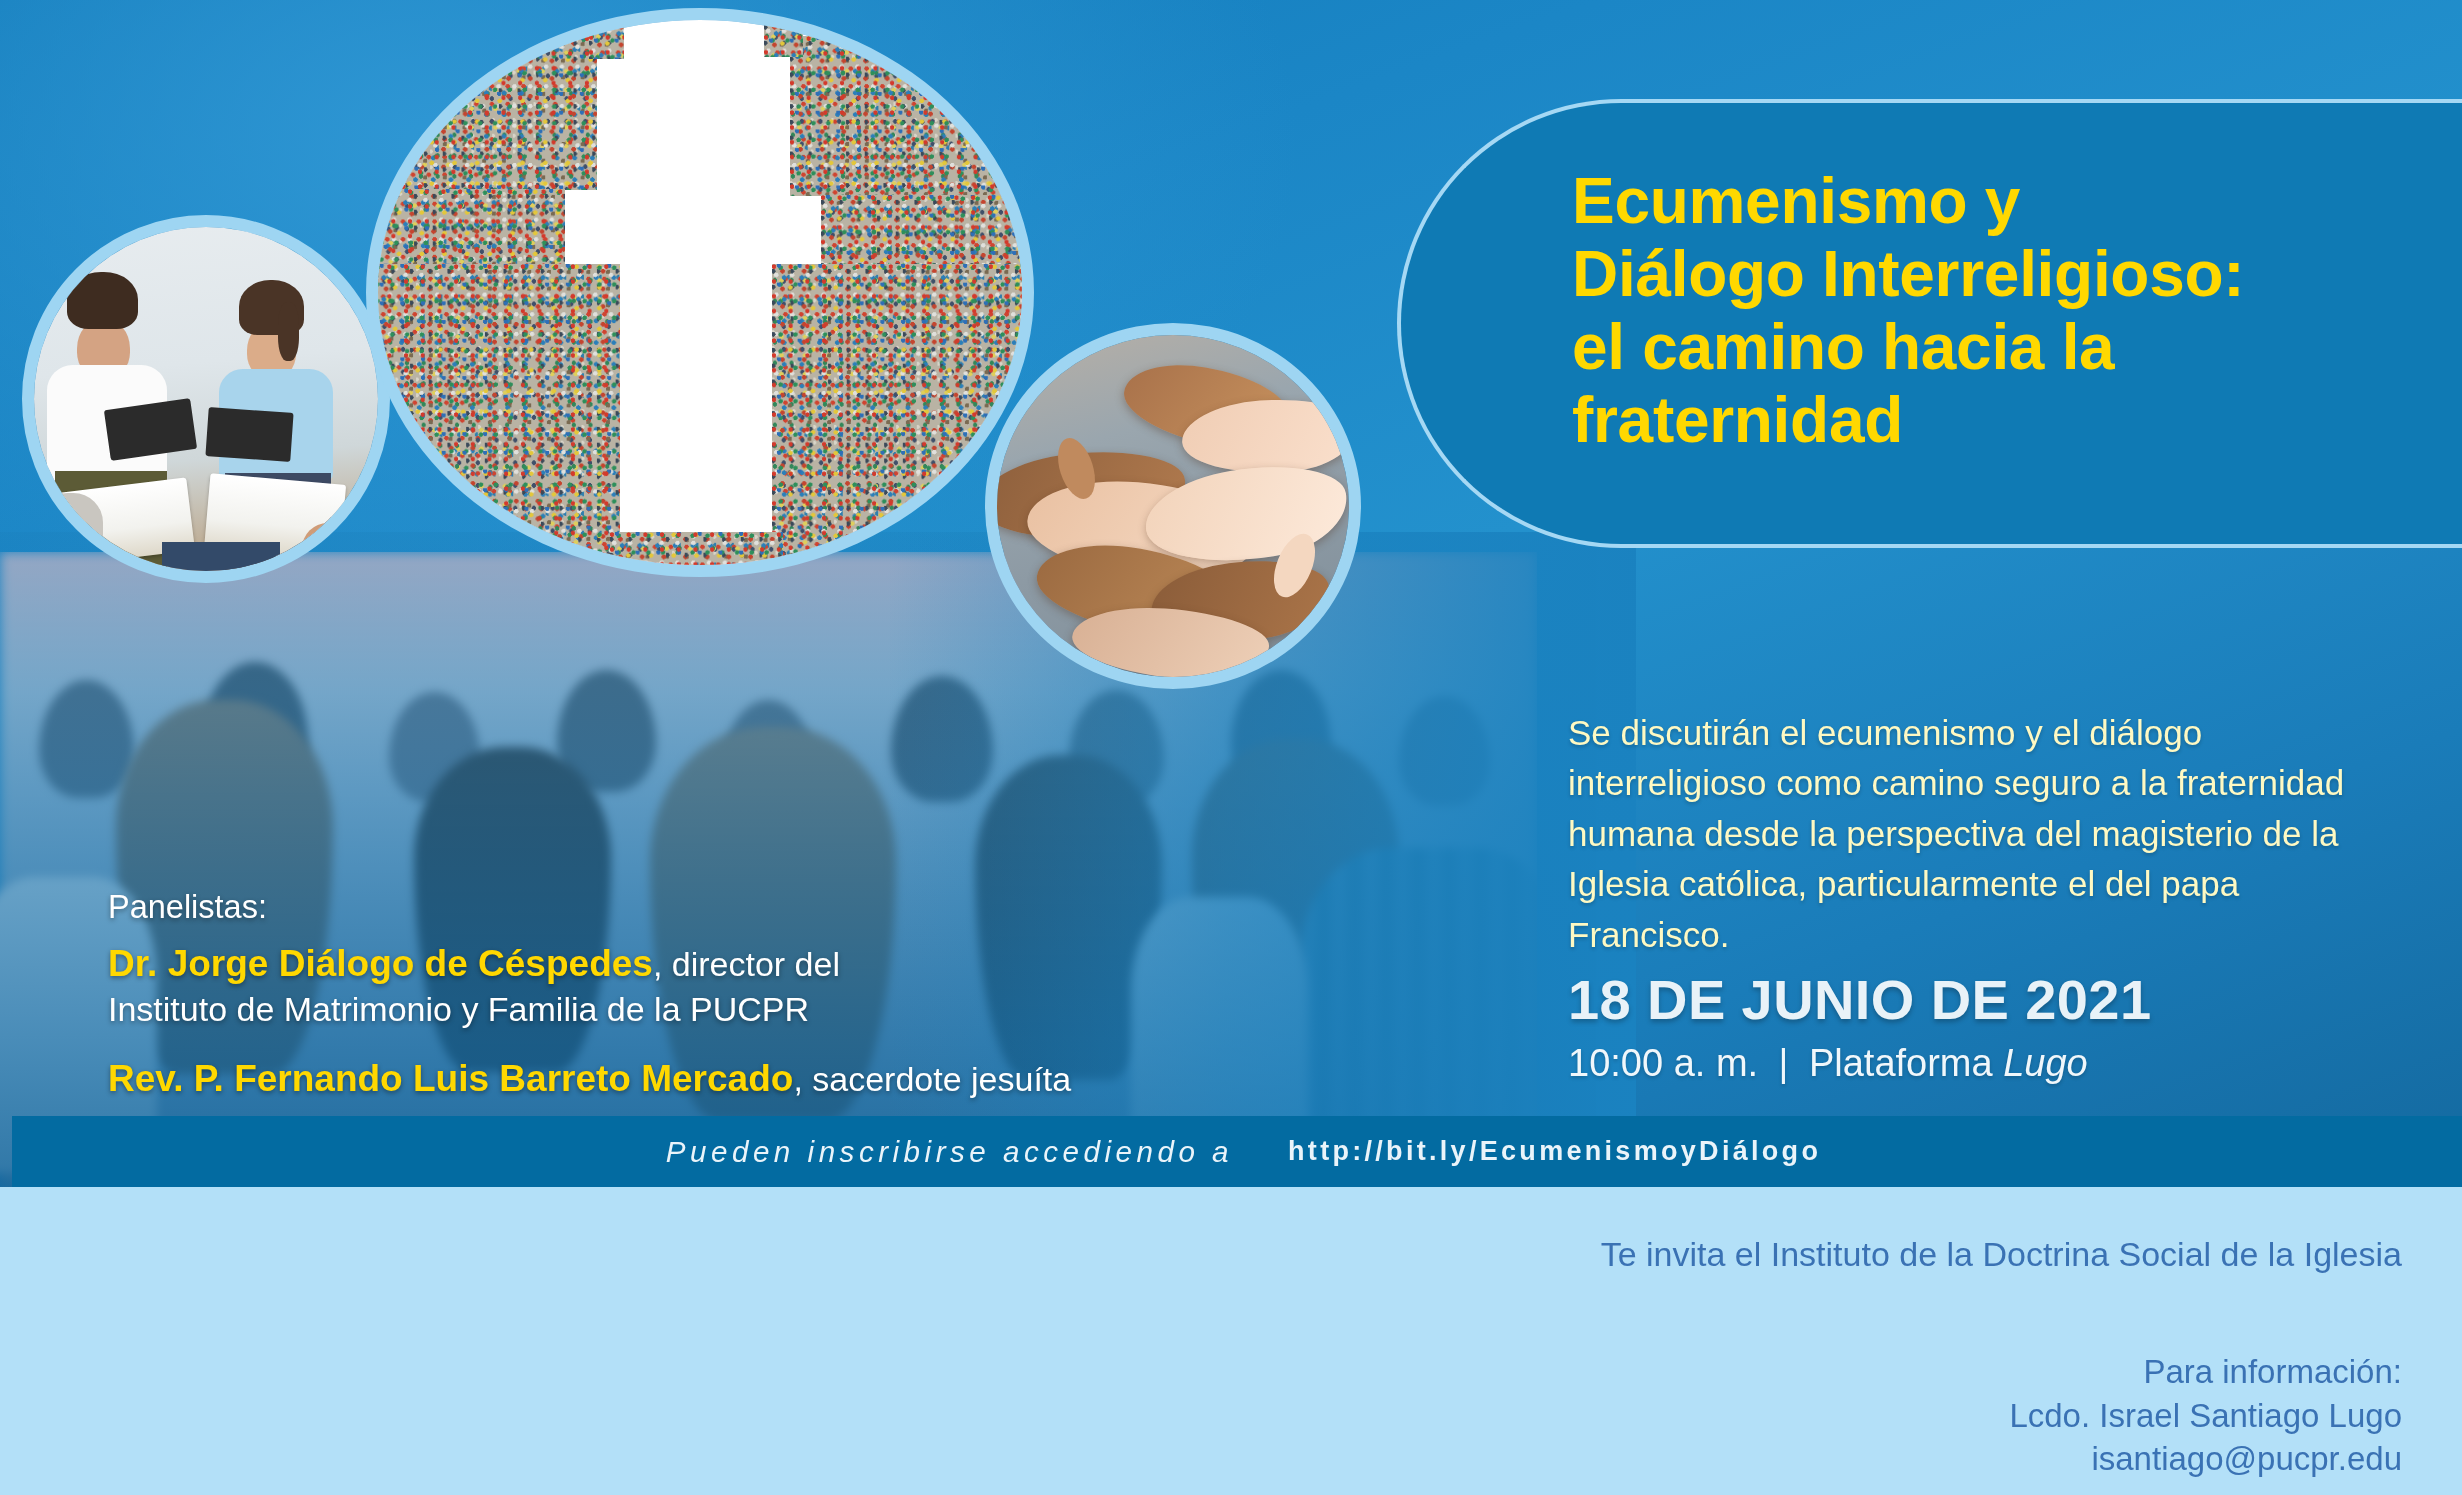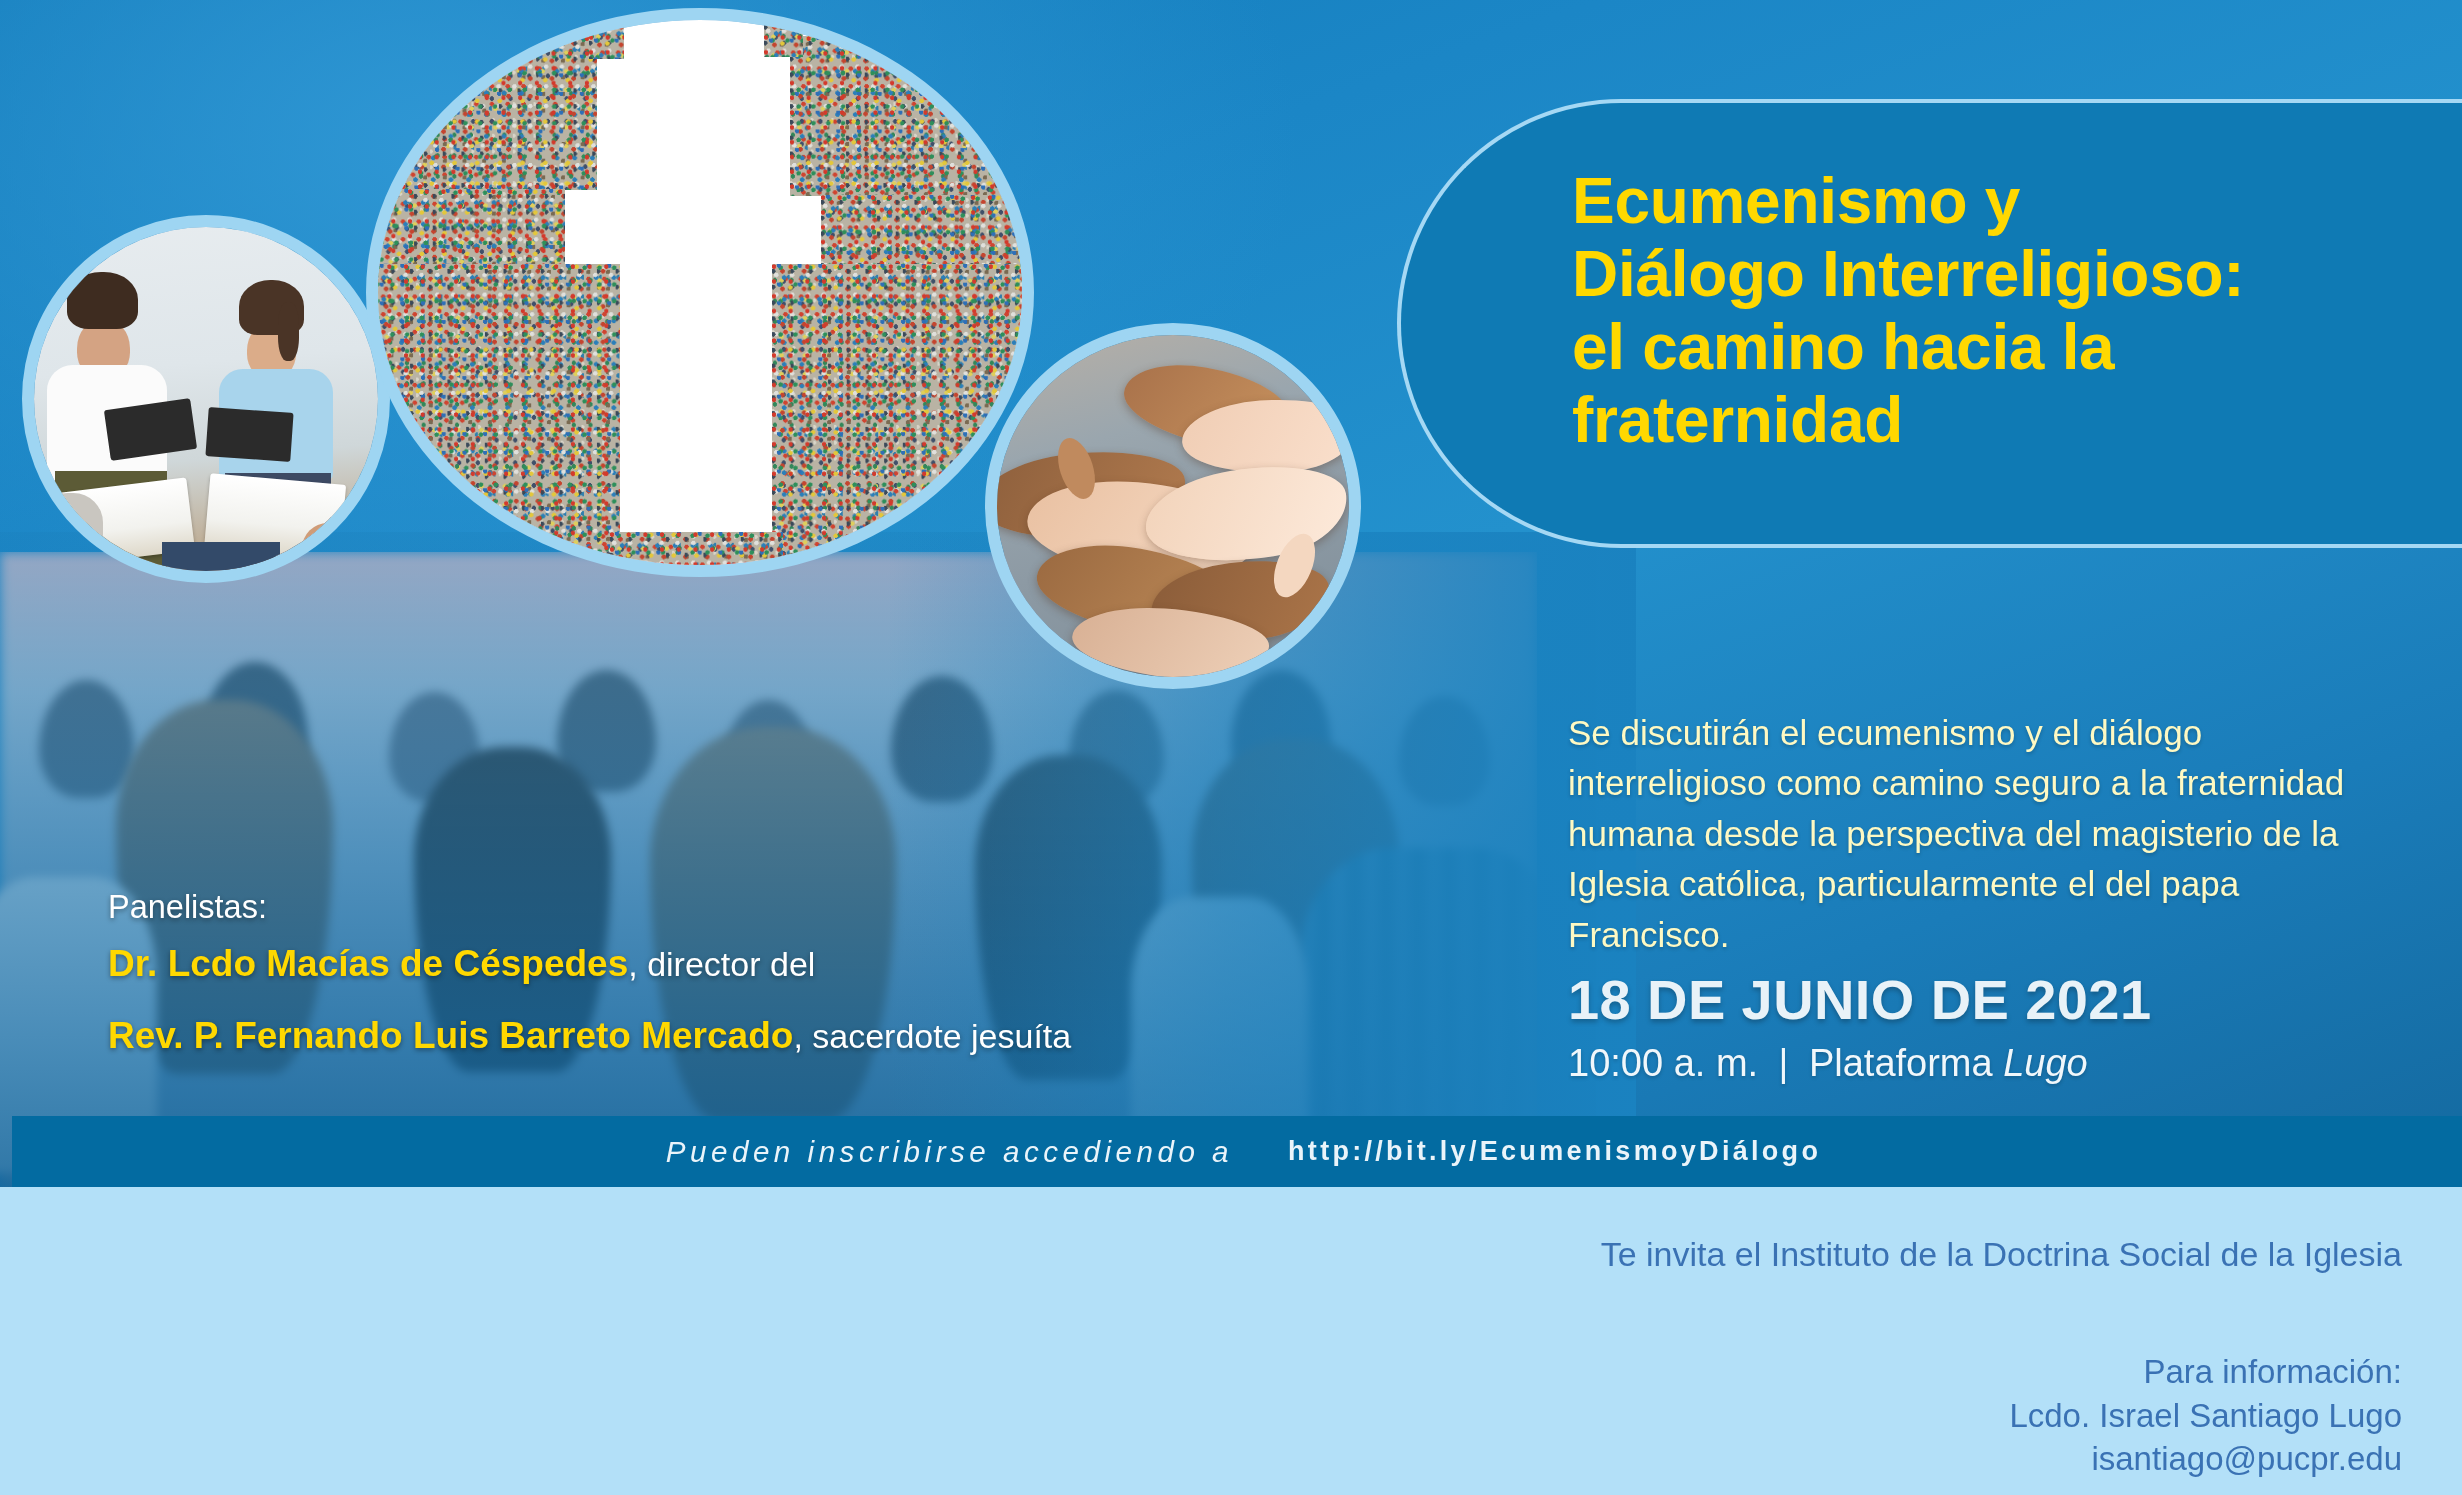--- a/index.html
+++ b/index.html
@@ -362,21 +362,22 @@
   <div class="time-line">
     <span>10:00 a. m.</span>
     <span class="sep">|</span>
     <span>Plataforma</span>
     <span class="zoom-word">Lugo</span>
   </div>
 
   <div class="panelists">
     <div class="panelists-label">Panelistas:</div>
     <div class="panelist-row">
-      <span class="pname">Dr. Lcdo Macías de Céspedes</span><span>, director del</span>
+      <span class="pname">Dr. Jorge Diálogo de Céspedes</span><span>, director del</span>
+      <div>Instituto de Matrimonio y Familia de la PUCPR</div>
     </div>
     <div class="panelist-gap"></div>
     <div class="panelist-row">
       <span class="pname">Rev. P. Fernando Luis Barreto Mercado</span><span>, sacerdote jesuíta</span>
     </div>
   </div>
 
   <div class="register-band">
     <div class="register-inner">
       <span class="register-lead">Pueden inscribirse accediendo a</span>

